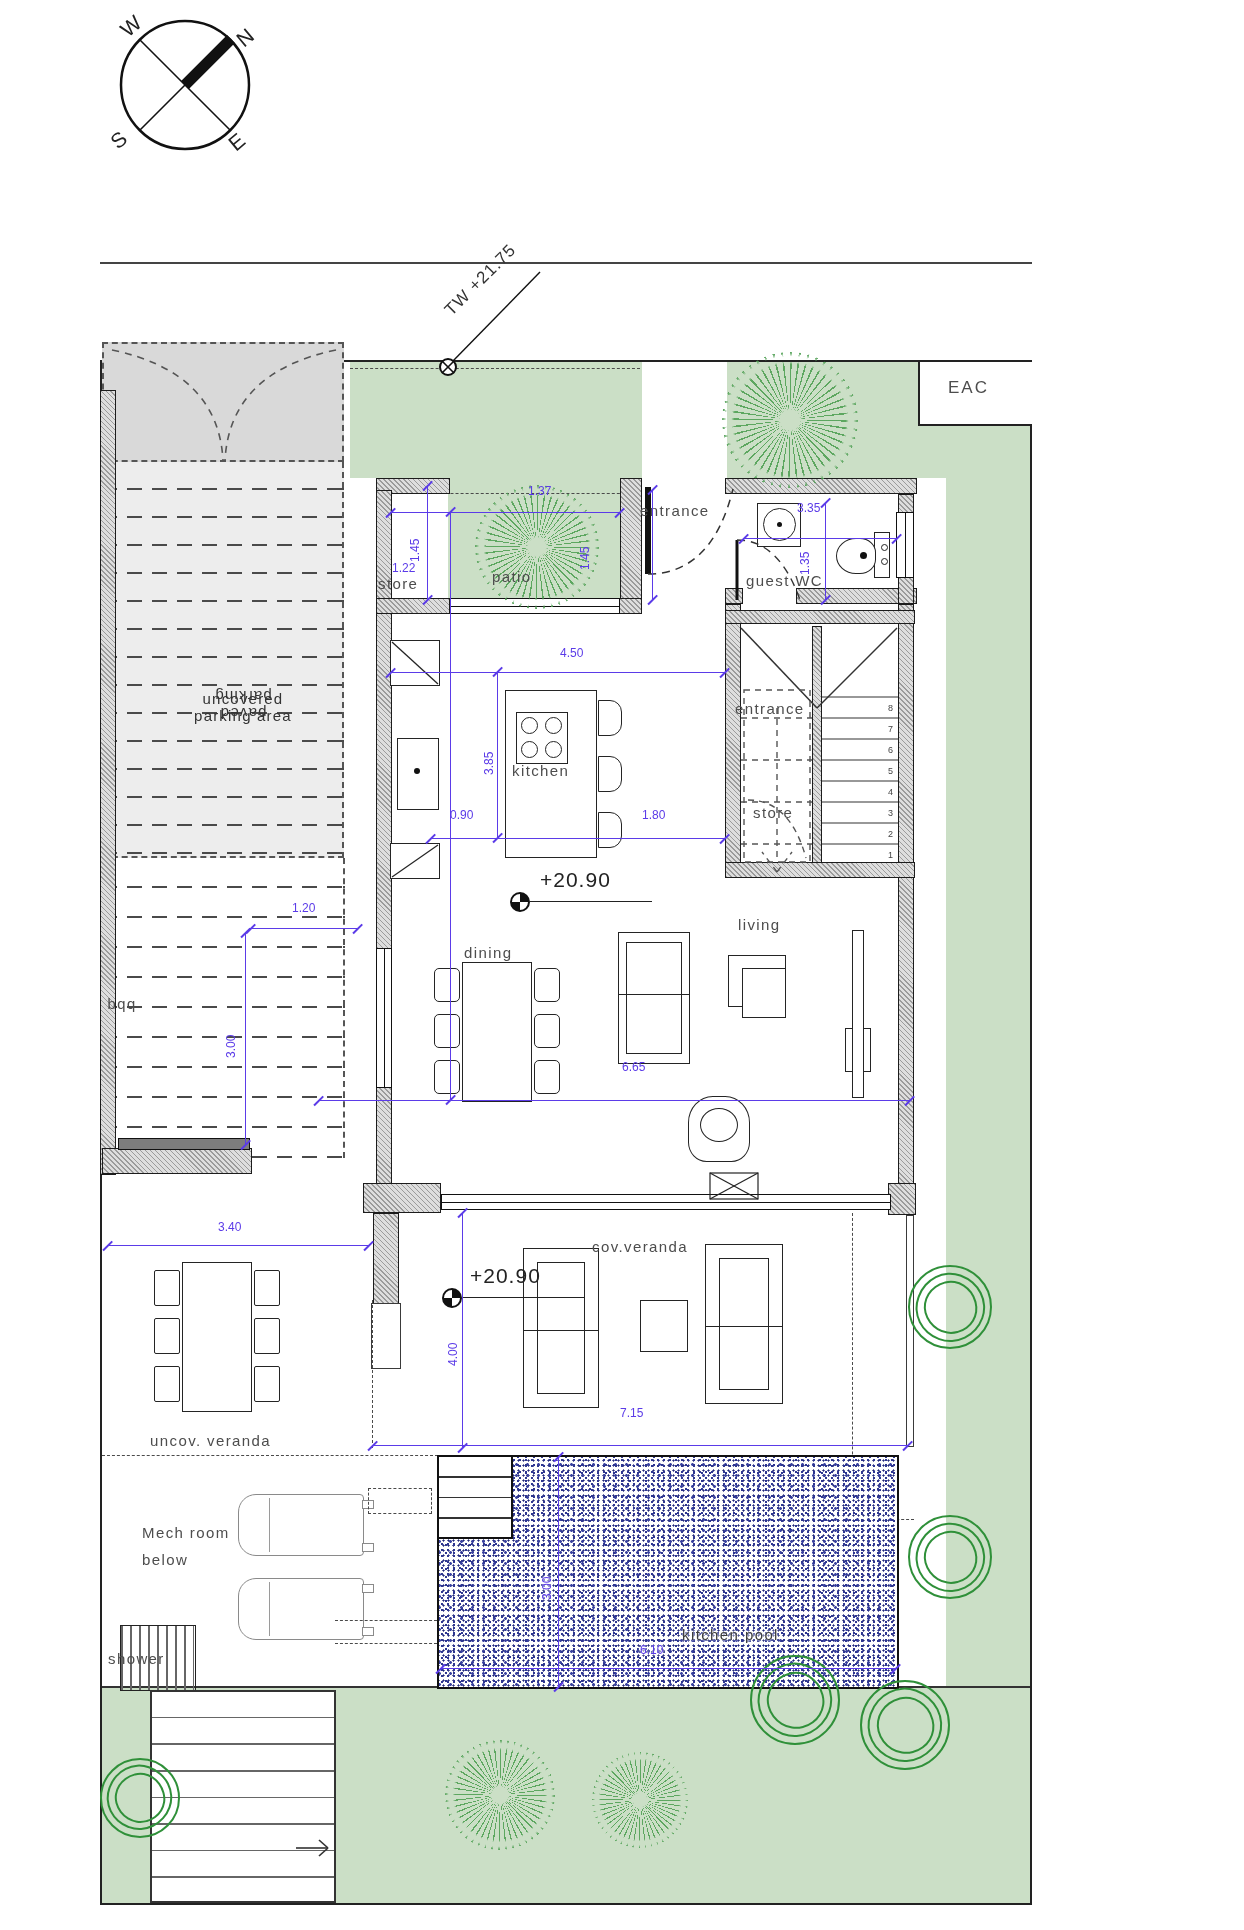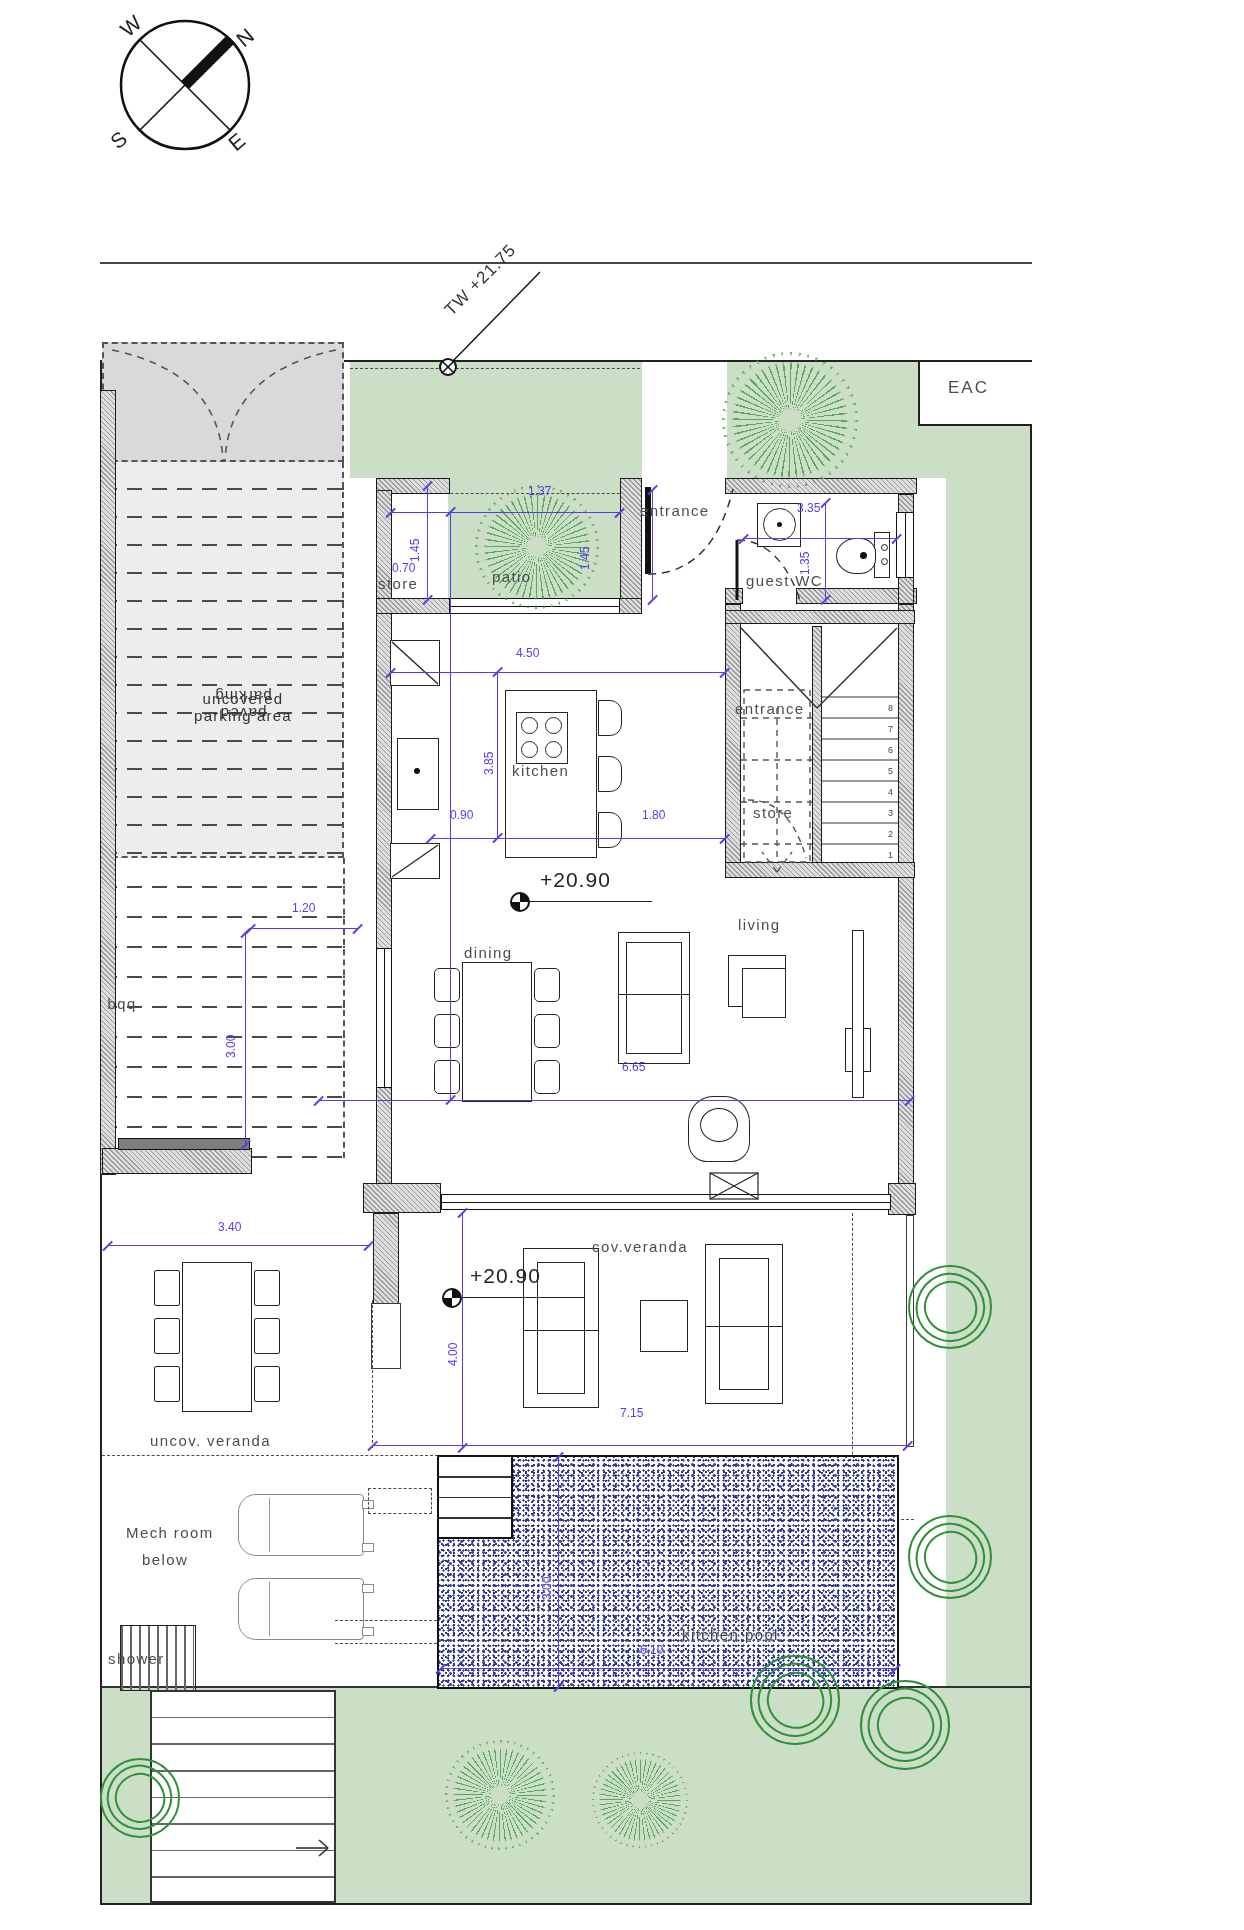--- a/index.html
+++ b/index.html
@@ -308,21 +308,21 @@
   <div class="lb" style="left:492px;top:568px">patio</div>
   <div class="lb" style="left:640px;top:502px">entrance</div>
   <div class="lb" style="left:746px;top:572px">guest WC</div>
   <div class="lb" style="left:735px;top:700px">entrance</div>
   <div class="lb" style="left:753px;top:804px">store</div>
   <div class="lb" style="left:512px;top:762px">kitchen</div>
   <div class="lb" style="left:464px;top:944px">dining</div>
   <div class="lb" style="left:738px;top:916px">living</div>
   <div class="lb" style="left:592px;top:1238px">cov.veranda</div>
   <div class="lb" style="left:150px;top:1432px">uncov. veranda</div>
-  <div class="lb" style="left:126px;top:1524px">Mech room</div>
+  <div class="lb" style="left:142px;top:1524px">Mech room</div>
   <div class="lb" style="left:142px;top:1551px">below</div>
   <div class="lb" style="left:108px;top:1650px">shower</div>
 
   <div class="dl-h" style="left:390px;top:512px;width:230px"></div>
   <div class="dl-v" style="left:427px;top:486px;height:114px"></div>
   <div class="dl-v" style="left:652px;top:490px;height:110px"></div>
   <div class="dl-h" style="left:743px;top:538px;width:154px"></div>
   <div class="dl-v" style="left:825px;top:503px;height:97px"></div>
   <div class="dl-h" style="left:390px;top:672px;width:335px"></div>
   <div class="dl-v" style="left:497px;top:672px;height:166px"></div>
@@ -331,26 +331,26 @@
   <div class="dl-h" style="left:318px;top:1100px;width:592px"></div>
   <div class="dl-h" style="left:250px;top:928px;width:108px"></div>
   <div class="dl-v" style="left:245px;top:933px;height:212px"></div>
   <div class="dl-h" style="left:107px;top:1245px;width:262px"></div>
   <div class="dl-v" style="left:462px;top:1213px;height:235px"></div>
   <div class="dl-h" style="left:372px;top:1445px;width:536px"></div>
   <div class="dl-h" style="left:440px;top:1668px;width:456px"></div>
   <div class="dl-v" style="left:558px;top:1457px;height:230px"></div>
 
   <div class="dt" style="left:528px;top:484px">1.37</div>
-  <div class="dt" style="left:392px;top:561px">0.70</div>
+  <div class="dt" style="left:392px;top:561px">1.22</div>
   <div class="dt dtv" style="left:408px;top:562px">1.45</div>
   <div class="dt dtv" style="left:578px;top:570px">1.45</div>
   <div class="dt" style="left:797px;top:501px">3.35</div>
   <div class="dt dtv" style="left:798px;top:575px">1.35</div>
-  <div class="dt" style="left:516px;top:646px">4.50</div>
+  <div class="dt" style="left:560px;top:646px">4.50</div>
   <div class="dt dtv" style="left:482px;top:775px">3.85</div>
   <div class="dt" style="left:450px;top:808px">0.90</div>
   <div class="dt" style="left:642px;top:808px">1.80</div>
   <div class="dt" style="left:292px;top:901px">1.20</div>
   <div class="dt dtv" style="left:224px;top:1058px">3.00</div>
   <div class="dt" style="left:622px;top:1060px">6.65</div>
   <div class="dt" style="left:218px;top:1220px">3.40</div>
   <div class="dt dtv" style="left:446px;top:1366px">4.00</div>
   <div class="dt" style="left:620px;top:1406px">7.15</div>
   <div class="dt" style="left:640px;top:1643px;text-shadow:0 0 3px #fff,0 0 3px #fff">6.10</div>

